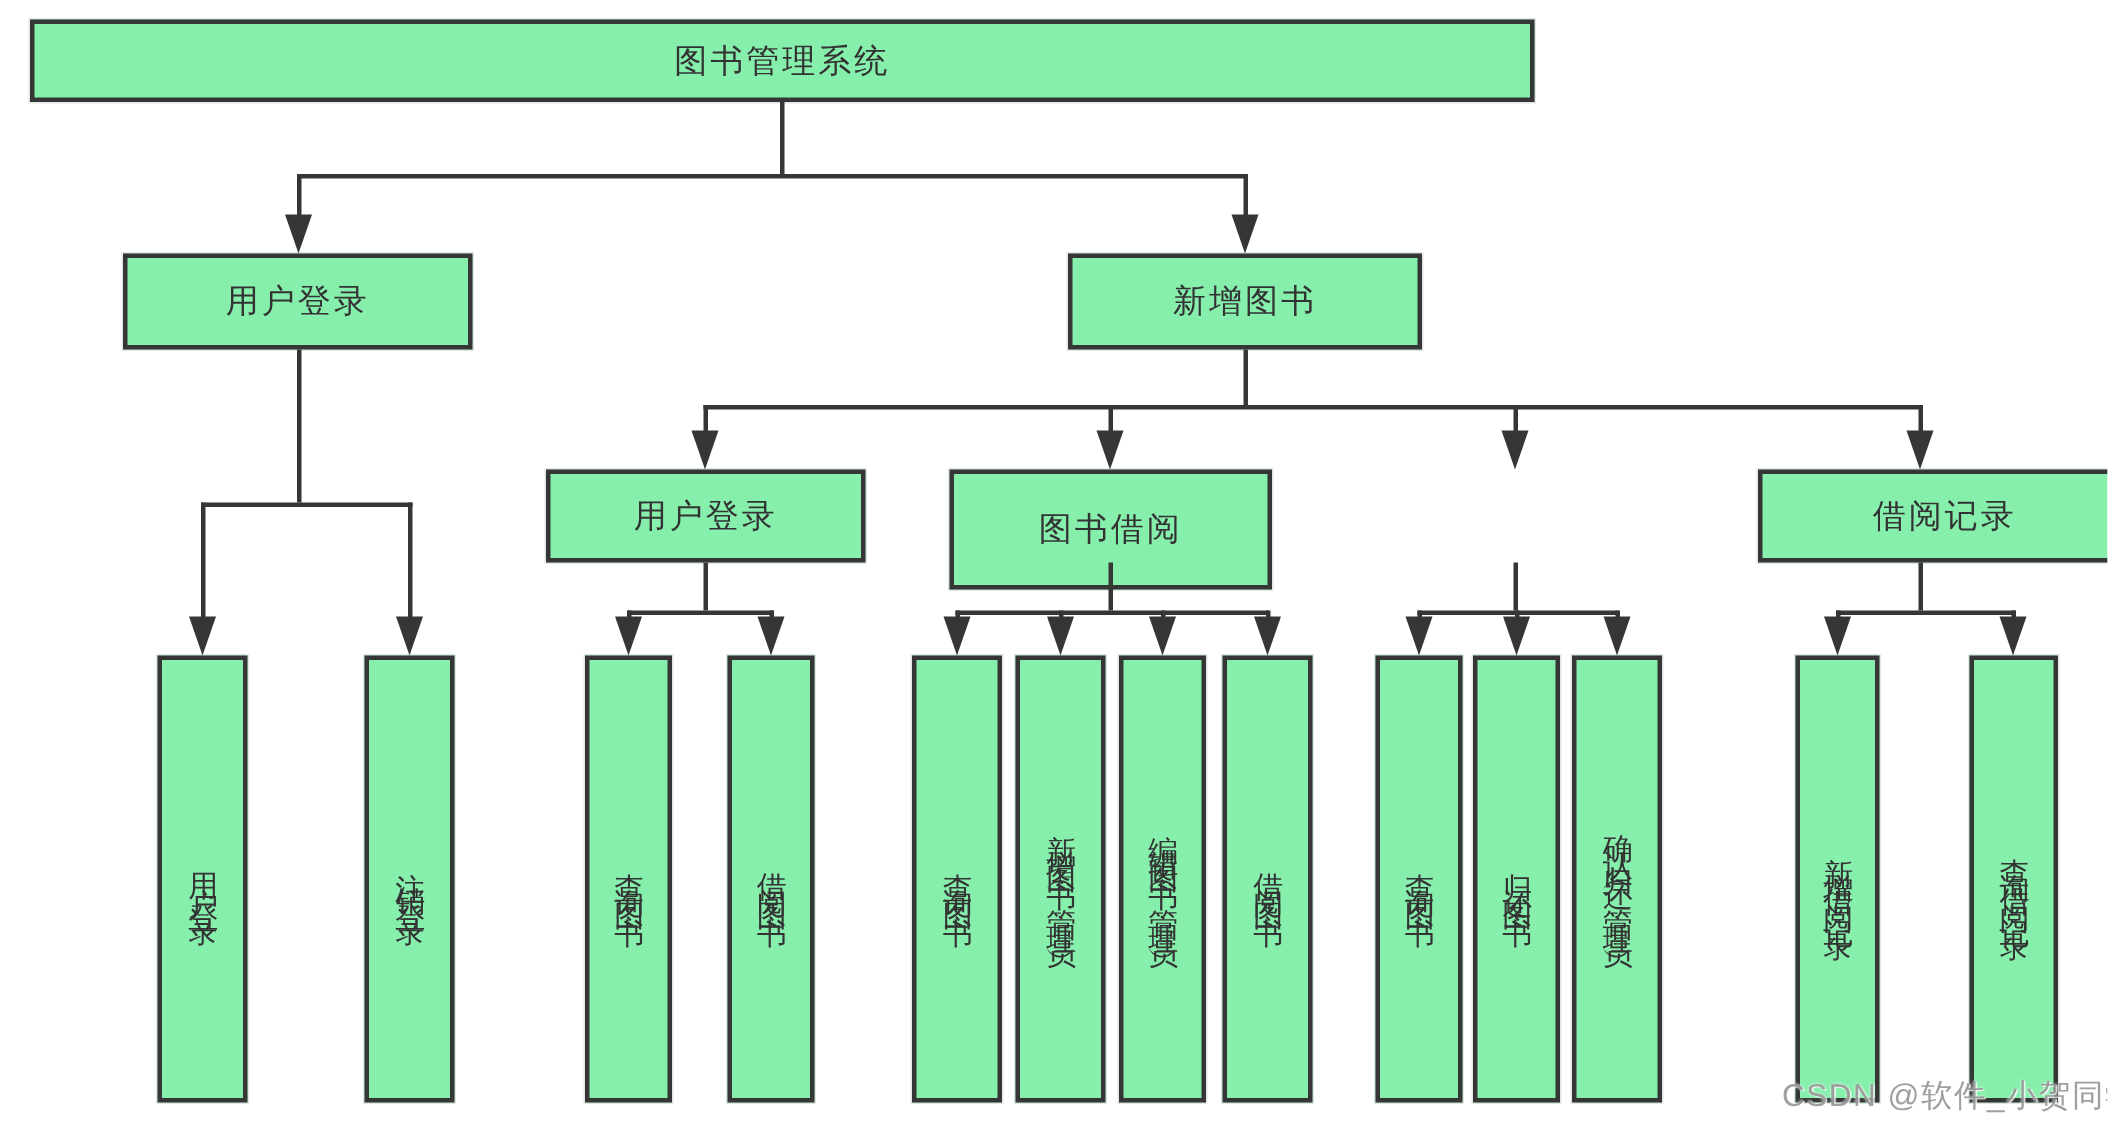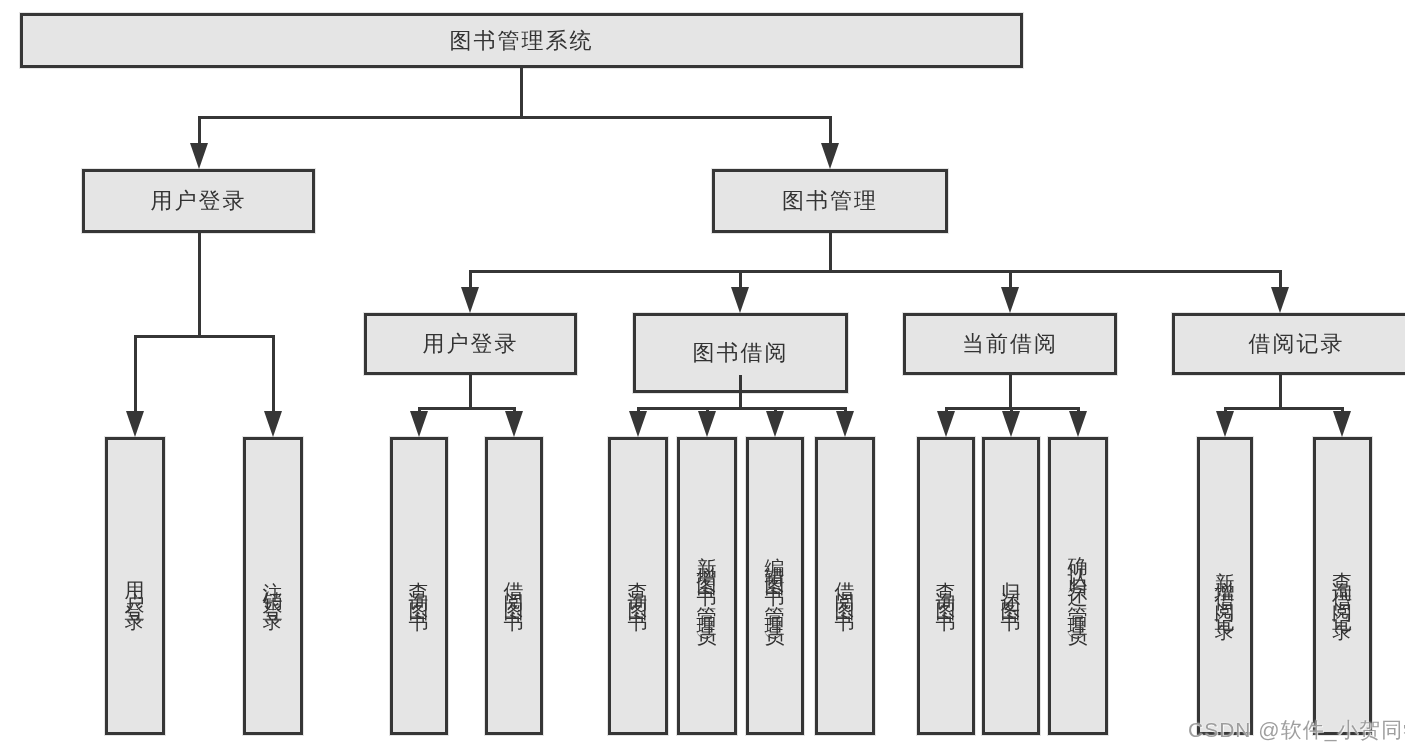--- a/index.html
+++ b/index.html
@@ -1,21 +1,21 @@
 <!DOCTYPE html>
 <html><head>
 <meta charset="utf-8">
 <style>
   html,body{margin:0;padding:0;background:#fff;}
   #canvas{
     position:relative;width:1405px;height:747px;background:#ffffff;overflow:hidden;
     font-family:"Liberation Sans","DejaVu Sans",sans-serif;color:#333333;
   }
   .box{
-    position:absolute;box-sizing:border-box;background:#e5e5e5;
+    position:absolute;box-sizing:border-box;background:#86efac;
     border:3px solid #363636;box-shadow:0 0 0 1px rgba(0,0,0,0.10);
     display:flex;align-items:center;justify-content:center;
   }
   .hlabel{font-size:22px;letter-spacing:2px;white-space:nowrap;}
   .vbox .vlabel{
     writing-mode:vertical-rl;text-orientation:mixed;
     font-size:20px;letter-spacing:10px;line-height:1;
   }
   .hline{position:absolute;height:3px;background:#363636;}
   .vline{position:absolute;width:3px;background:#363636;}
@@ -44,21 +44,21 @@
   <div class="hline" style="left:198px;top:116px;width:634px"></div>
   <div class="vline" style="left:198px;top:116px;height:30px"></div>
   <div class="arrow" style="left:190px;top:143px"></div>
   <div class="vline" style="left:829px;top:116px;height:30px"></div>
   <div class="arrow" style="left:821px;top:143px"></div>
 
   <div class="box" style="left:82px;top:169px;width:233px;height:64px">
     <span class="hlabel">用户登录</span>
   </div>
   <div class="box" style="left:712px;top:169px;width:236px;height:64px">
-    <span class="hlabel">图书管理</span>
+    <span class="hlabel">新增图书</span>
   </div>
 
   <div class="vline" style="left:198px;top:233px;height:102px"></div>
   <div class="hline" style="left:134px;top:335px;width:141px"></div>
   <div class="vline" style="left:134px;top:335px;height:78px"></div>
   <div class="arrow" style="left:126px;top:411px"></div>
   <div class="vline" style="left:272px;top:335px;height:78px"></div>
   <div class="arrow" style="left:264px;top:411px"></div>
 
   <div class="vline" style="left:829px;top:233px;height:37px"></div>
@@ -70,23 +70,20 @@
   <div class="vline" style="left:1009px;top:270px;height:19px"></div>
   <div class="arrow" style="left:1001px;top:287px"></div>
   <div class="vline" style="left:1279px;top:270px;height:19px"></div>
   <div class="arrow" style="left:1271px;top:287px"></div>
 
   <div class="box" style="left:364px;top:313px;width:213px;height:62px">
     <span class="hlabel">用户登录</span>
   </div>
   <div class="box" style="left:633px;top:313px;width:215px;height:80px">
     <span class="hlabel">图书借阅</span>
-  </div>
-  <div class="box" style="left:903px;top:313px;width:214px;height:62px">
-    <span class="hlabel">当前借阅</span>
   </div>
   <div class="box" style="left:1172px;top:313px;width:249px;height:62px">
     <span class="hlabel">借阅记录</span>
   </div>
 
   <div class="vline" style="left:469px;top:375px;height:32px"></div>
   <div class="hline" style="left:418px;top:407px;width:98px"></div>
   <div class="vline" style="left:418px;top:407px;height:8px"></div>
   <div class="arrow" style="left:410px;top:411px"></div>
   <div class="vline" style="left:513px;top:407px;height:8px"></div>

